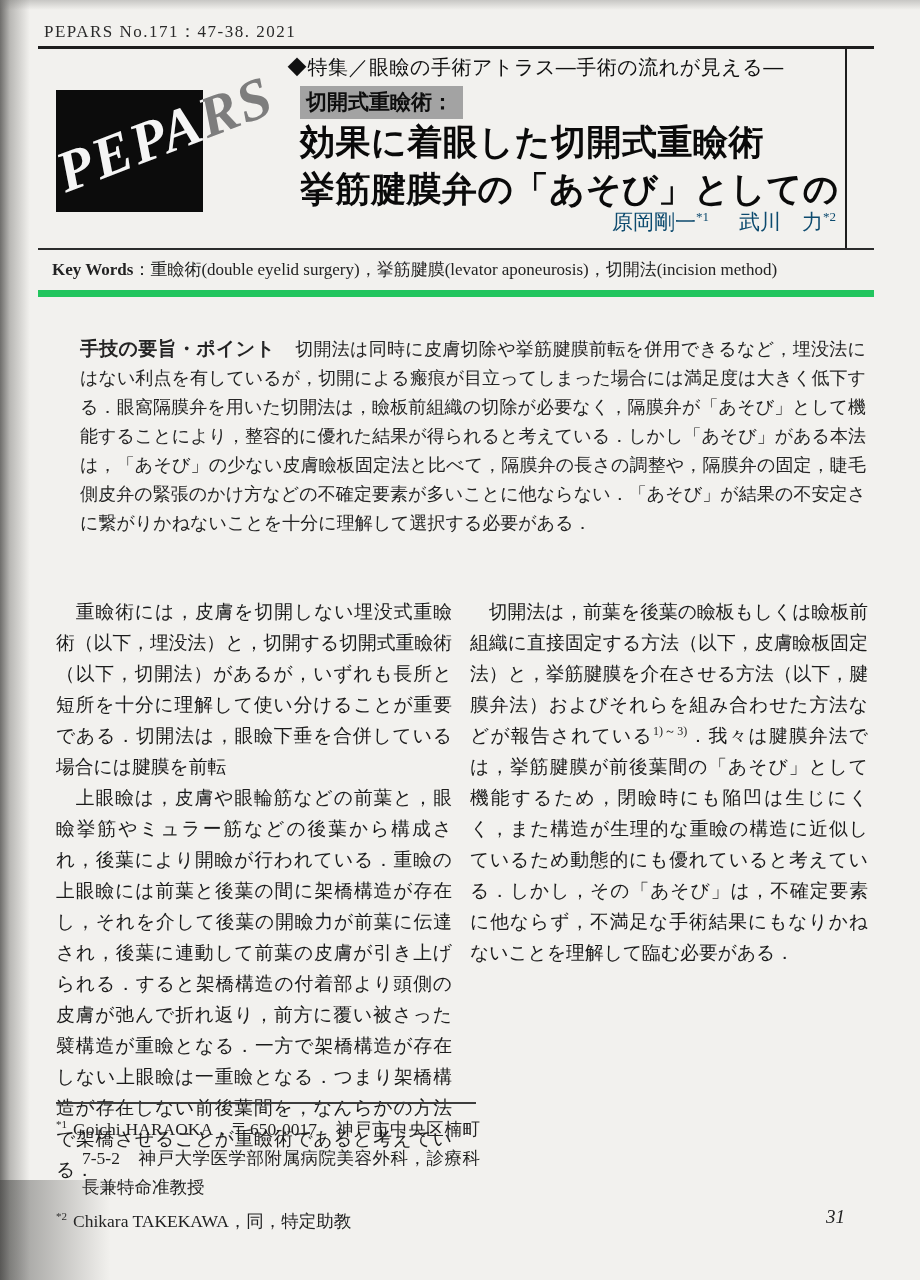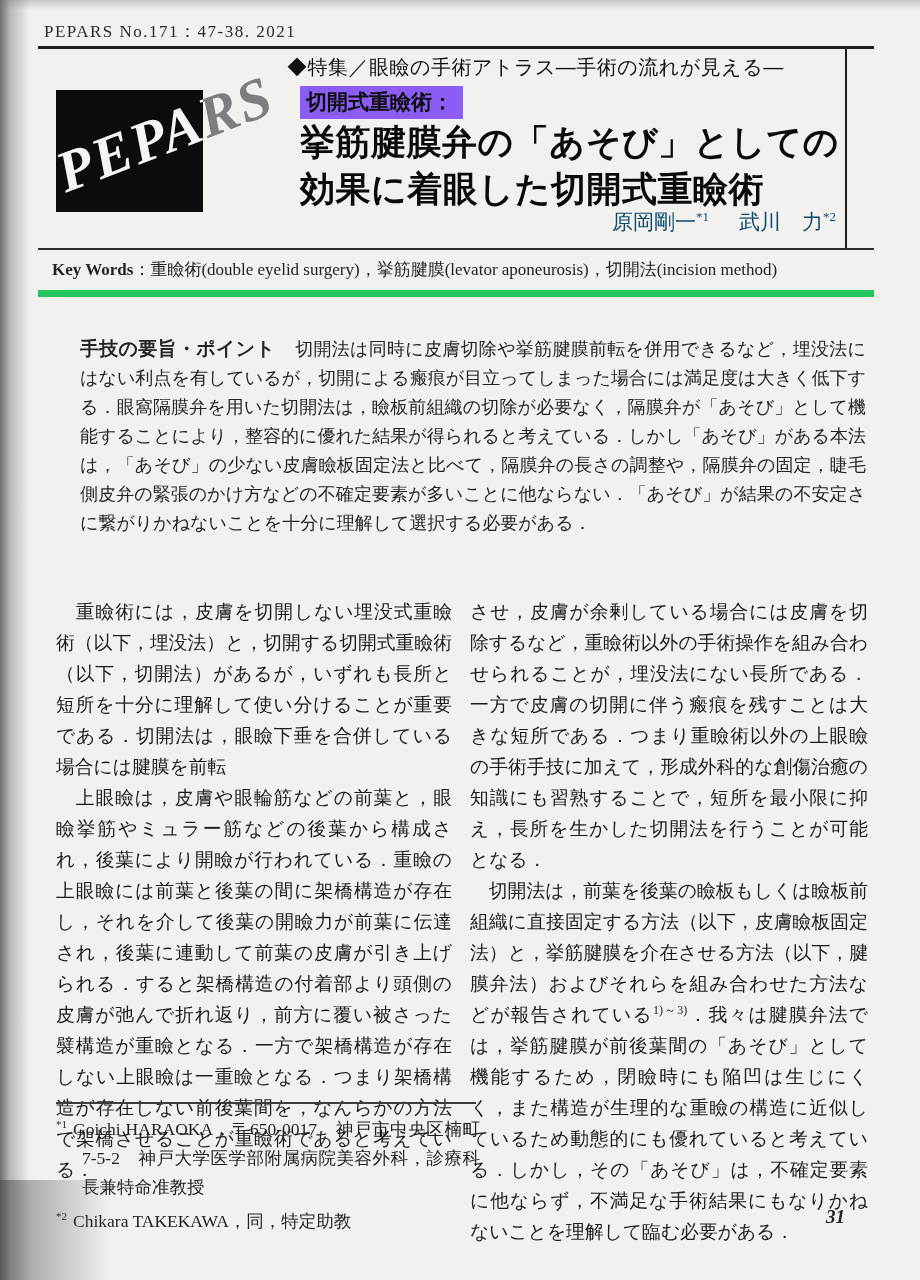--- a/index.html
+++ b/index.html
@@ -51,21 +51,21 @@
   
   .feature-line{
     position:absolute;left:287px;top:54px;
     font-family:"Liberation Sans",sans-serif;font-weight:normal;
     font-size:20px;color:#111;letter-spacing:.5px;
   }
   .subtitle-label{
     position:absolute;left:300px;top:86px;
     font-family:"Liberation Sans",sans-serif;font-weight:bold;
     font-size:21px;color:#0e0e0e;
-    background:#8b5cf6;padding:2px 10px 3px 6px;
+    background:#a3a3a3;padding:2px 10px 3px 6px;
   }
   .article-title{
     position:absolute;left:300px;top:118px;width:540px;
     font-family:"Liberation Sans",sans-serif;font-weight:bold;
     font-size:35px;line-height:47px;color:#0a0a0a;letter-spacing:.5px;
   }
   .authors{
     position:absolute;left:300px;top:208px;width:536px;
     text-align:right;font-size:21px;color:#0c4a6e;
   }
@@ -100,21 +100,21 @@
   .footnote-rule{position:absolute;left:56px;top:1102px;width:420px;height:2px;background:#3d3d3d;}
   .footnotes{
     position:absolute;left:56px;top:1110px;width:424px;
     font-size:17.5px;line-height:29px;color:#1f1f1f;
   }
   .footnote{padding-left:26px;text-indent:-26px;text-align:justify;}
   .footnote sup{font-size:11px;margin-right:6px;}
   
   .page-number{
     position:absolute;left:826px;top:1206px;
-    font-style:italic;font-weight:bold;font-size:19px;color:#222;
+    font-style:italic;font-weight:normal;font-size:19px;color:#222;
   }
 </style>
 </head>
 <body>
 
 <div class="scan-edge-left"></div>
 <div class="scan-edge-bottomleft"></div>
 <div class="scan-edge-top"></div>
 
 <div class="journal-header">PEPARS  No.171：47-38. 2021</div>
@@ -124,43 +124,42 @@
 <div class="logo-wrap">
   <span class="logo-text logo-gray">PEPARS</span>
   <div class="logo-box">
     <span class="logo-text logo-white">PEPARS</span>
   </div>
 </div>
 
 <div class="feature-line">◆特集／眼瞼の手術アトラス―手術の流れが見える―</div>
 <div class="subtitle-label">切開式重瞼術：</div>
 <div class="article-title">
+  <div>効果に着眼した切開式重瞼術</div>
   <div>挙筋腱膜弁の「あそび」としての</div>
-  <div>効果に着眼した切開式重瞼術</div>
 </div>
 
 <div class="authors">
   <span>原岡剛一</span><sup>*1</sup><span class="author-gap"></span><span>武川　力</span><sup>*2</sup>
 </div>
 
 <div class="keywords-bar">
   <span class="keywords-label">Key Words</span><span>：</span><span>重瞼術(double eyelid surgery)，挙筋腱膜(levator aponeurosis)，切開法(incision method)</span>
 </div>
 
 <div class="abstract">
   <span class="abstract-heading">手技の要旨・ポイント</span><span>切開法は同時に皮膚切除や挙筋腱膜前転を併用できるなど，埋没法にはない利点を有しているが，切開による瘢痕が目立ってしまった場合には満足度は大きく低下する．眼窩隔膜弁を用いた切開法は，瞼板前組織の切除が必要なく，隔膜弁が「あそび」として機能することにより，整容的に優れた結果が得られると考えている．しかし「あそび」がある本法は，「あそび」の少ない皮膚瞼板固定法と比べて，隔膜弁の長さの調整や，隔膜弁の固定，睫毛側皮弁の緊張のかけ方などの不確定要素が多いことに他ならない．「あそび」が結果の不安定さに繋がりかねないことを十分に理解して選択する必要がある．</span>
 </div>
 
 <div class="col col-left">
   <p>　重瞼術には，皮膚を切開しない埋没式重瞼術（以下，埋没法）と，切開する切開式重瞼術（以下，切開法）があるが，いずれも長所と短所を十分に理解して使い分けることが重要である．切開法は，眼瞼下垂を合併している場合には腱膜を前転</p>
   <p>　上眼瞼は，皮膚や眼輪筋などの前葉と，眼瞼挙筋やミュラー筋などの後葉から構成され，後葉により開瞼が行われている．重瞼の上眼瞼には前葉と後葉の間に架橋構造が存在し，それを介して後葉の開瞼力が前葉に伝達され，後葉に連動して前葉の皮膚が引き上げられる．すると架橋構造の付着部より頭側の皮膚が弛んで折れ返り，前方に覆い被さった襞構造が重瞼となる．一方で架橋構造が存在しない上眼瞼は一重瞼となる．つまり架橋構造が存在しない前後葉間を，なんらかの方法で架橋させることが重瞼術であると考えている．</p>
 </div>
 
 <div class="col col-right">
-  <p>させ，皮膚が余剰している場合には皮膚を切除するなど，重瞼術以外の手術操作を組み合わせられることが，埋没法にない長所である．一方で皮膚の切開に伴う瘢痕を残すことは大きな短所である．つまり重瞼術以外の上眼瞼の手術手技に加えて，形成外科的な創傷治癒の知識にも習熟することで，短所を最小限に抑え，長所を生かした切開法を行うことが可能となる．</p>
   <p><span>　切開法は，前葉を後葉の瞼板もしくは瞼板前組織に直接固定する方法（以下，皮膚瞼板固定法）と，挙筋腱膜を介在させる方法（以下，腱膜弁法）およびそれらを組み合わせた方法などが報告されている</span><sup>1)～3)</sup><span>．我々は腱膜弁法では，挙筋腱膜が前後葉間の「あそび」として機能するため，閉瞼時にも陥凹は生じにくく，また構造が生理的な重瞼の構造に近似しているため動態的にも優れていると考えている．しかし，その「あそび」は，不確定要素に他ならず，不満足な手術結果にもなりかねないことを理解して臨む必要がある．</span></p>
 </div>
 
 <div class="footnote-rule"></div>
 <div class="footnotes">
   <div class="footnote"><sup>*1</sup><span>Goichi HARAOKA，〒650-0017　神戸市中央区楠町 7-5-2　神戸大学医学部附属病院美容外科，診療科長兼特命准教授</span></div>
   <div class="footnote"><sup>*2</sup><span>Chikara TAKEKAWA，同，特定助教</span></div>
 </div>
 
 <div class="page-number">31</div>

